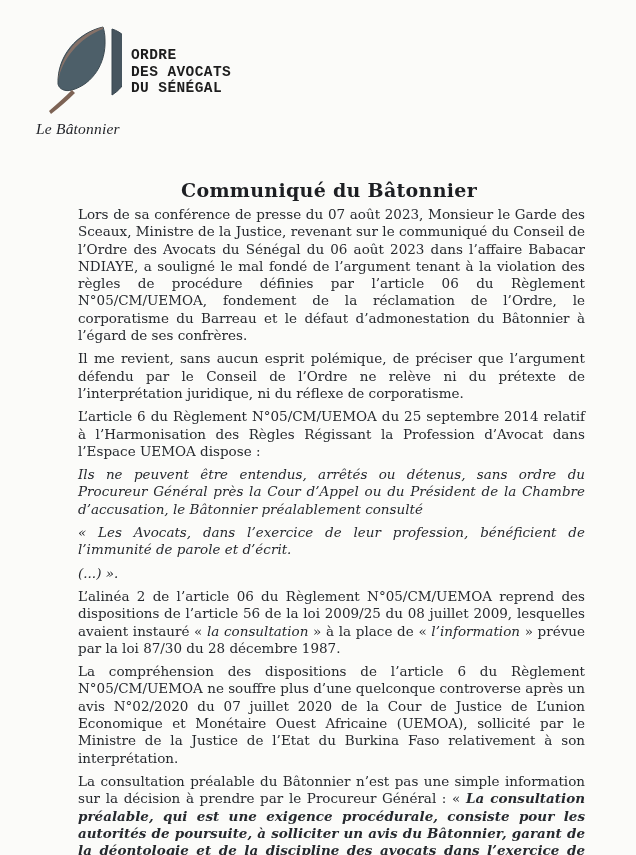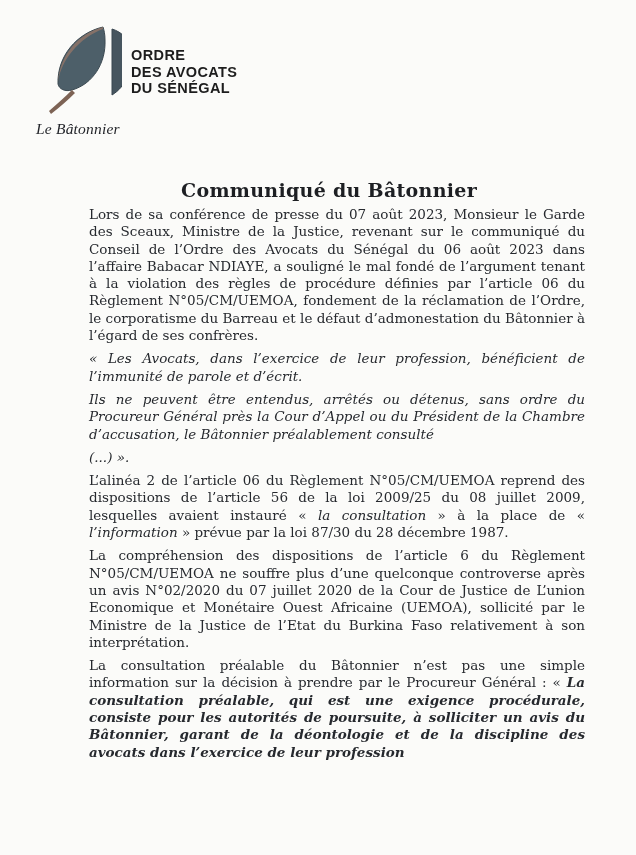--- a/index.html
+++ b/index.html
@@ -10,21 +10,21 @@
     color: #26292e;
     position: relative;
     overflow: hidden;
   }
   .logo-row {
     position: absolute; top: 24px; left: 48px;
     display: flex; align-items: center; gap: 9px;
   }
   .logo-mark svg { display: block; }
   .org-name {
-    font-family: Liberation Sans, sans-serif;
+    font-family: Liberation Mono, monospace;
     font-weight: 700;
     font-size: 14.5px;
     line-height: 16.5px;
     letter-spacing: 0.4px;
     color: #1d1d1d;
     margin-top: 2px;
   }
   .sender {
     position: absolute; top: 120px; left: 36px;
     font-style: italic;
@@ -41,21 +41,21 @@
     letter-spacing: 0.3px;
     color: #1d1f23;
   }
   .content {
     position: absolute; top: 206px; left: 73px; width: 512px;
     font-size: 13.5px;
     line-height: 17.3px;
     text-align: justify;
     color: #26292e;
   }
-  .content p { margin: 0 0 6px 16px; }
+  .content p { margin: 0 0 6px 5px; }
   .seg-normal { font-style: normal; font-weight: 400; }
   .seg-italic { font-style: italic; font-weight: 400; }
   .seg-bold-italic { font-style: italic; font-weight: 700; }
 </style>
 </head>
 <body>
 
 <div class="logo-row">
   <span class="logo-mark">
     <svg width="74" height="94" viewBox="0 0 74 94" xmlns="http://www.w3.org/2000/svg">
@@ -75,19 +75,21 @@
     <div>DU SÉNÉGAL</div>
   </div>
 </div>
 
 <div class="sender">Le Bâtonnier</div>
 
 <h1 class="title">Communiqué du Bâtonnier</h1>
 
 <div class="content">
     <p><span class="seg-normal">Lors de sa conférence de presse du 07 août 2023, Monsieur le Garde des Sceaux, Ministre de la Justice, revenant sur le communiqué du Conseil de l’Ordre des Avocats du Sénégal du 06 août 2023 dans l’affaire Babacar NDIAYE, a souligné le mal fondé de l’argument tenant à la violation des règles de procédure définies par l’article 06 du Règlement N°05/CM/UEMOA, fondement de la réclamation de l’Ordre, le corporatisme du Barreau et le défaut d’admonestation du Bâtonnier à l’égard de ses confrères.</span></p>
+    <p><span class="seg-normal">Il me revient, sans aucun esprit polémique, de préciser que l’argument défendu par le Conseil de l’Ordre ne relève ni du prétexte de l’interprétation juridique, ni du réflexe de corporatisme.</span></p>
+    <p><span class="seg-normal">L’article 6 du Règlement N°05/CM/UEMOA du 25 septembre 2014 relatif à l’Harmonisation des Règles Régissant la Profession d’Avocat dans l’Espace UEMOA dispose :</span></p>
+    <p><span class="seg-italic">Ils ne peuvent être entendus, arrêtés ou détenus, sans ordre du Procureur Général près la Cour d’Appel ou du Président de la Chambre d’accusation, le Bâtonnier préalablement consulté</span></p>
     <p><span class="seg-italic">« Les Avocats, dans l’exercice de leur profession, bénéficient de l’immunité de parole et d’écrit.</span></p>
-    <p><span class="seg-italic">Ils ne peuvent être entendus, arrêtés ou détenus, sans ordre du Procureur Général près la Cour d’Appel ou du Président de la Chambre d’accusation, le Bâtonnier préalablement consulté</span></p>
     <p><span class="seg-italic">(...) ».</span></p>
     <p><span class="seg-normal">L’alinéa 2 de l’article 06 du Règlement N°05/CM/UEMOA reprend des dispositions de l’article 56 de la loi 2009/25 du 08 juillet 2009, lesquelles avaient instauré « </span><span class="seg-italic">la consultation</span><span class="seg-normal"> » à la place de « </span><span class="seg-italic">l’information</span><span class="seg-normal"> » prévue par la loi 87/30 du 28 décembre 1987.</span></p>
     <p><span class="seg-normal">La compréhension des dispositions de l’article 6 du Règlement N°05/CM/UEMOA ne souffre plus d’une quelconque controverse après un avis N°02/2020 du 07 juillet 2020 de la Cour de Justice de L’union Economique et Monétaire Ouest Africaine (UEMOA), sollicité par le Ministre de la Justice de l’Etat du Burkina Faso relativement à son interprétation.</span></p>
     <p><span class="seg-normal">La consultation préalable du Bâtonnier n’est pas une simple information sur la décision à prendre par le Procureur Général : « </span><span class="seg-bold-italic">La consultation préalable, qui est une exigence procédurale, consiste pour les autorités de poursuite, à solliciter un avis du Bâtonnier, garant de la déontologie et de la discipline des avocats dans l’exercice de leur profession</span></p>
   </div>
 
 </body></html>

